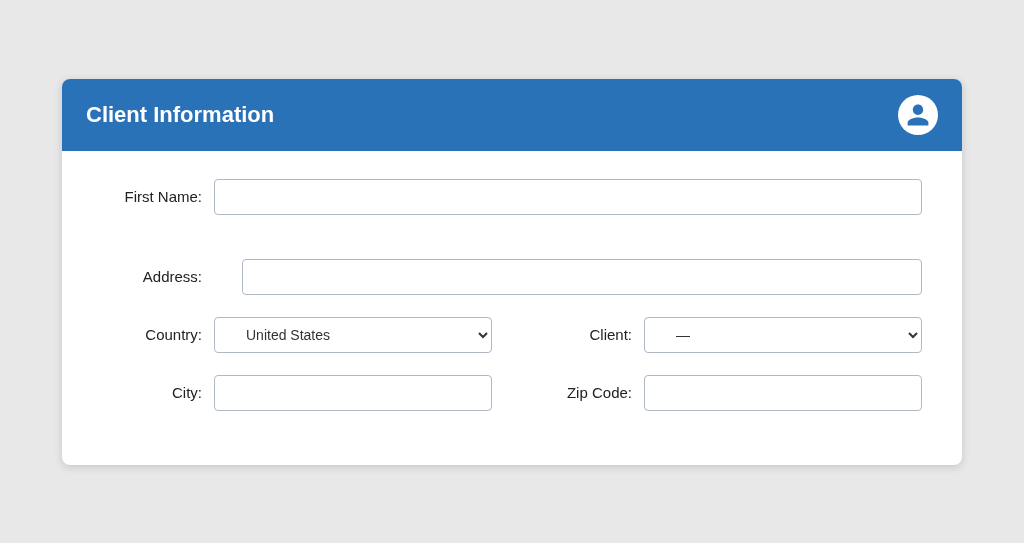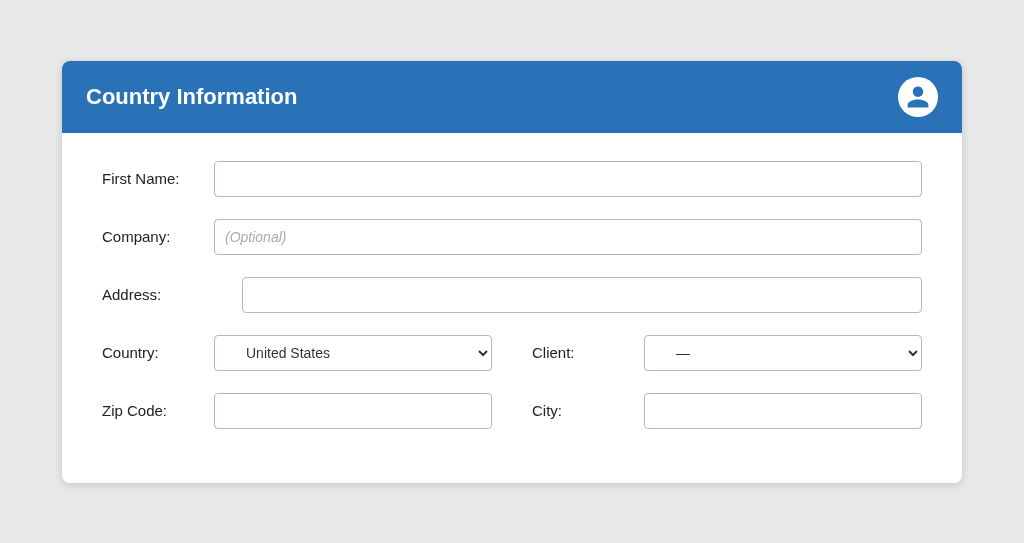--- a/index.html
+++ b/index.html
@@ -75,20 +75,21 @@
 
     .form-group.full-width {
       flex: 1;
     }
 
     .form-label {
       font-size: 15px;
       color: #222;
       white-space: nowrap;
       min-width: 100px;
+      text-align: right;
     }
 
     .form-input {
       flex: 1;
       border: 1px solid #b0b8c4;
       border-radius: 4px;
       padding: 8px 10px;
       font-size: 14px;
       color: #333;
       outline: none;
@@ -126,42 +127,38 @@
 
     .address-row .form-input {
       width: 100%;
     }
   </style>
 </head>
 <body>
 
 <div class="card">
   <div class="card-header">
-    <span class="card-header-title">Country Information</span>
+    <span class="card-header-title">Client Information</span>
     <div class="avatar-icon">
       <svg viewBox="0 0 24 24" xmlns="http://www.w3.org/2000/svg">
         <path d="M12 12c2.7 0 4.8-2.1 4.8-4.8S14.7 2.4 12 2.4 7.2 4.5 7.2 7.2 9.3 12 12 12zm0 2.4c-3.2 0-9.6 1.6-9.6 4.8v2.4h19.2v-2.4c0-3.2-6.4-4.8-9.6-4.8z"></path>
       </svg>
     </div>
   </div>
 
   <div class="card-body">
 
     <div class="form-row">
       <div class="form-group">
         <label class="form-label">First Name:</label>
         <input type="text" class="form-input" placeholder="" style="">
       </div>
     </div>
 
     <div class="form-row">
-      <div class="form-group">
-        <label class="form-label">Company:</label>
-        <input type="text" class="form-input" placeholder="(Optional)" style="">
-      </div>
     </div>
 
     <div class="form-row address-row">
       <div class="form-group full-width" style="flex:1;">
         <label class="form-label">Address:</label>
         <input type="text" class="form-input" style="flex: 1 1 0%;" placeholder="">
       </div>
     </div>
 
     <div class="form-row">
@@ -188,22 +185,22 @@
           <option value="Georgia">Georgia</option>
           <option value="Hawaii">Hawaii</option>
           <option value="New York">New York</option>
           <option value="Texas">Texas</option>
         </select>
       </div>
     </div>
 
     <div class="form-row">
       <div class="form-group">
+        <label class="form-label">City:</label>
+        <input type="text" class="form-input" placeholder="" style="">
+      </div>
+      <div class="form-group">
         <label class="form-label">Zip Code:</label>
         <input type="text" class="form-input" placeholder="" style="">
       </div>
-      <div class="form-group">
-        <label class="form-label">City:</label>
-        <input type="text" class="form-input" placeholder="" style="">
-      </div>
     </div>
   </div>
 </div>
 
 </body></html>

